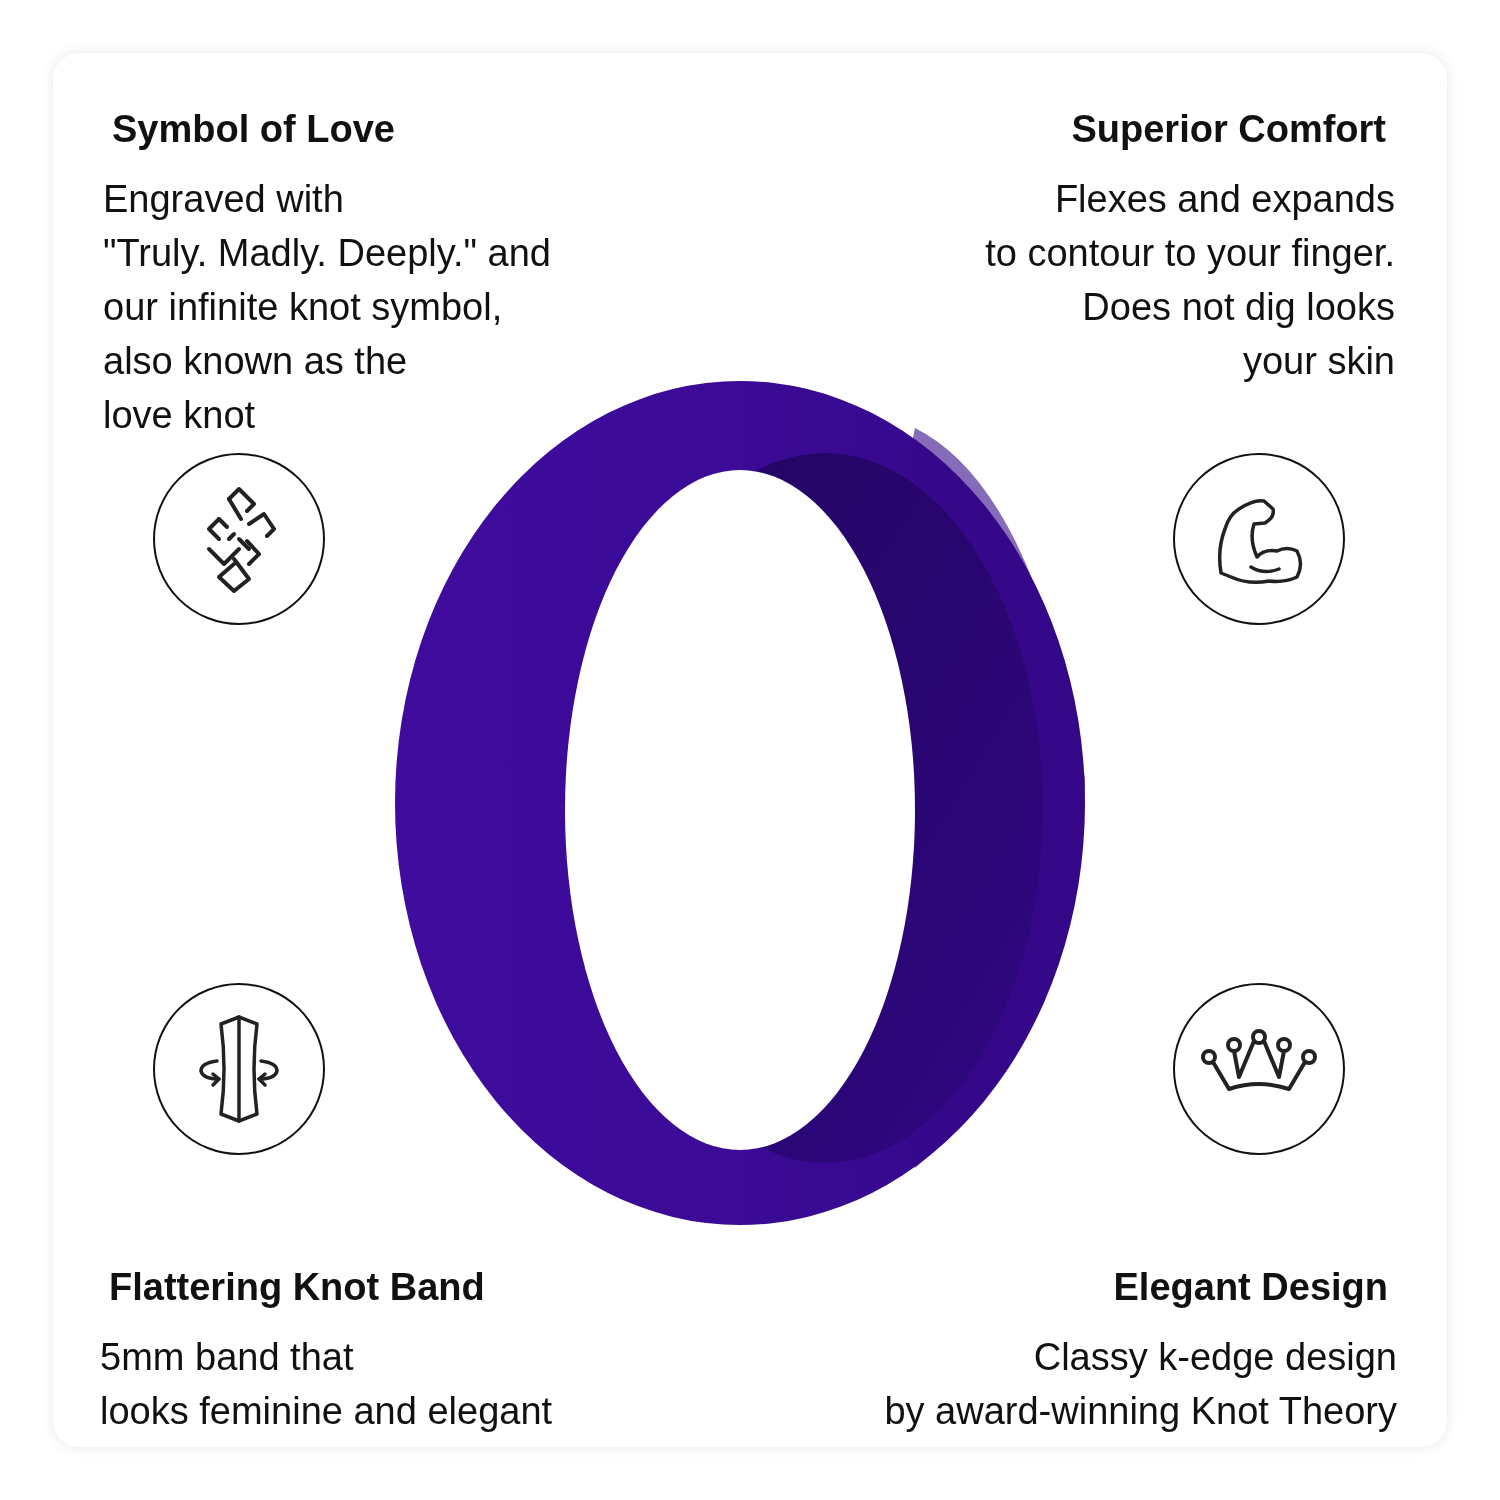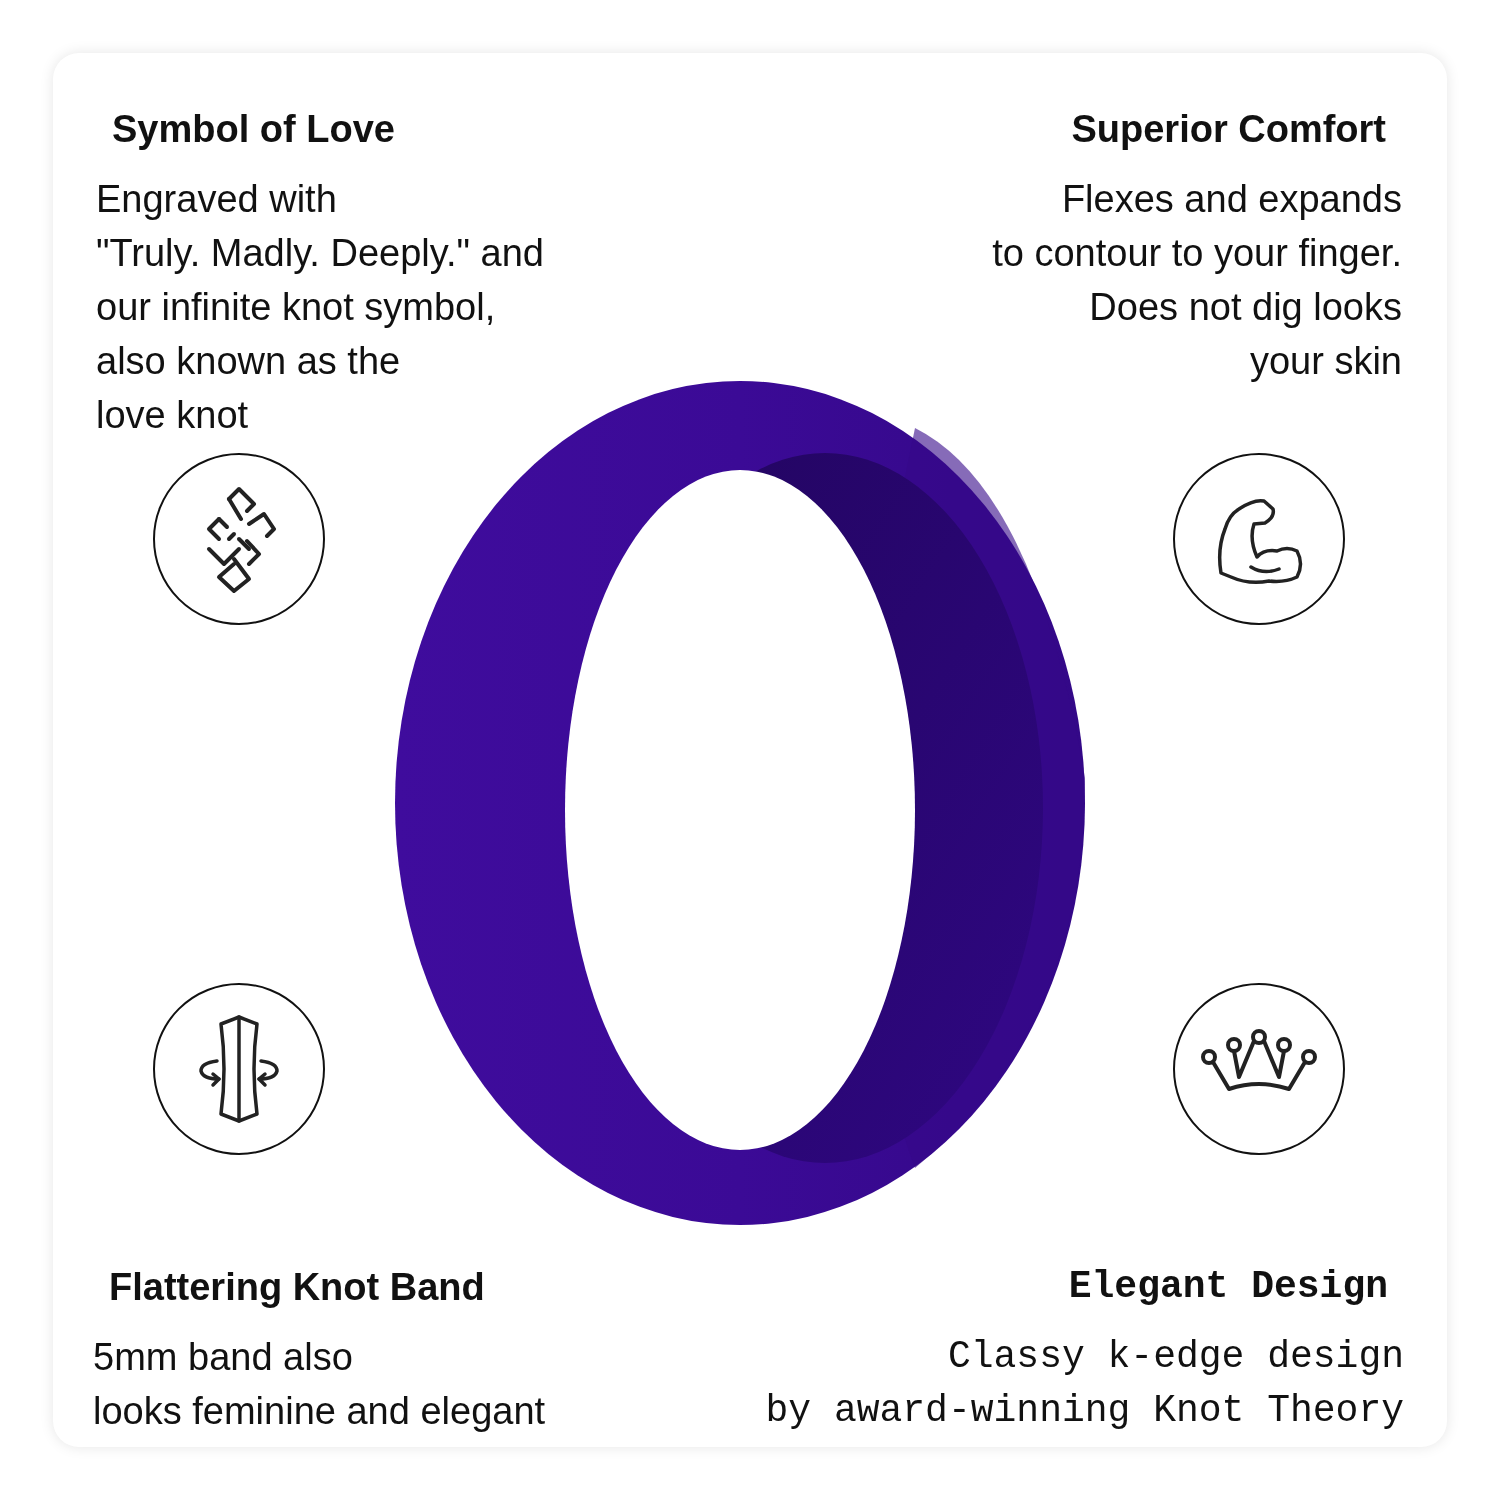--- a/index.html
+++ b/index.html
@@ -2,25 +2,25 @@
 <html><head>
 <meta charset="utf-8">
 <style>
   html, body { margin:0; padding:0; }
   body { width:1500px; height:1500px; background:#ffffff; position:relative; overflow:hidden;
          font-family: "Liberation Sans", "DejaVu Sans", sans-serif; color:#111; }
   .card { position:absolute; left:53px; top:53px; width:1394px; height:1394px; background:#fff;
           border-radius:26px; box-shadow:0 0 14px rgba(0,0,0,0.10); }
   .feature { position:absolute; }
   .feature h2 { margin:16px; font-size:38px; font-weight:700; line-height:54px; }
-  .feature p { margin:0; font-size:38px; font-weight:400; line-height:54px; white-space:pre-line; }
+  .feature p { margin:7px; font-size:38px; font-weight:400; line-height:54px; white-space:pre-line; }
   .tl { left:96px; top:86px; text-align:left; }
   .tr { right:98px; top:86px; text-align:right; }
   .bl { left:93px; top:1244px; text-align:left; }
-  .br { right:96px; top:1244px; text-align:right;font-family:Liberation Mono, monospace; }
+  .br { right:96px; top:1244px; text-align:right; }
   .icon-circle { position:absolute; width:172px; height:172px; border:2px solid #111;
                  border-radius:50%; box-sizing:border-box; display:flex; align-items:center; justify-content:center; }
   .ring { position:absolute; left:395px; top:378px; width:700px; height:850px; }
 </style>
 </head>
 <body>
 
 <div class="card"></div>
 
 <div class="feature tl">
@@ -35,21 +35,21 @@
 <div class="feature tr">
   <h2>Superior Comfort</h2>
   <p>Flexes and expands
 to contour to your finger.
 Does not dig looks
 your skin</p>
 </div>
 
 <div class="feature bl">
   <h2>Flattering Knot Band</h2>
-  <p>5mm band also
+  <p>5mm band that
 looks feminine and elegant</p>
 </div>
 
 <div class="feature br">
   <h2>Elegant Design</h2>
   <p>Classy k-edge design
 by award-winning Knot Theory</p>
 </div>
 
 <div class="icon-circle" style="left:153px; top:453px;">

